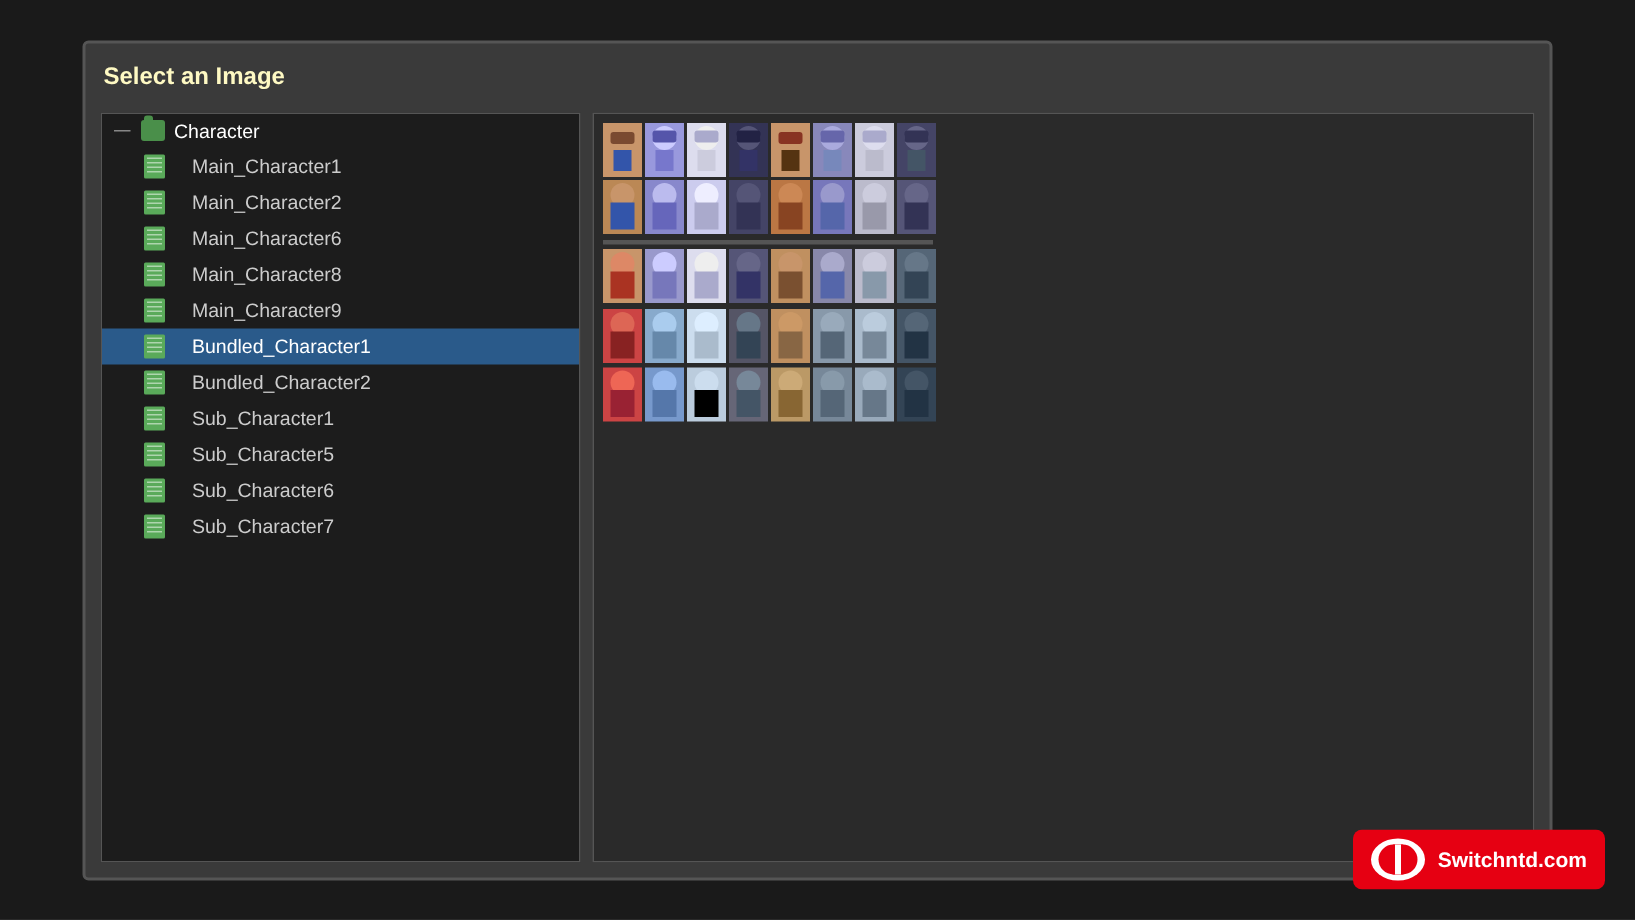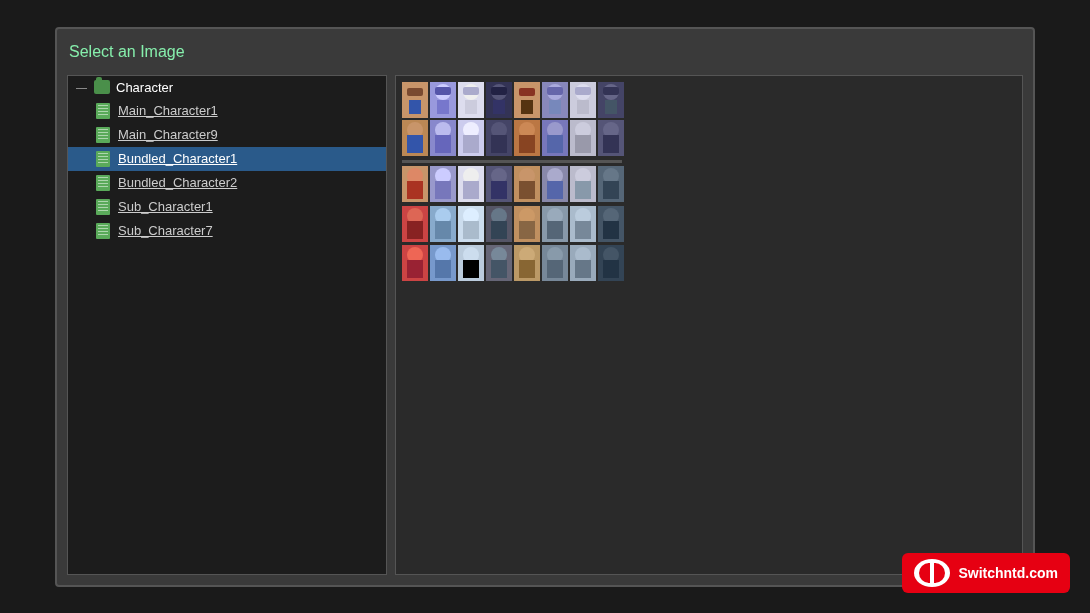--- a/index.html
+++ b/index.html
@@ -19,23 +19,23 @@
       height: 560px;
       background: #3a3a3a;
       border: 2px solid #555;
       border-radius: 4px;
       display: flex;
       flex-direction: column;
       padding: 10px;
     }
 
     .dialog-title {
-      color: #86efac;
+      color: #fef9c3;
       font-size: 16px;
-      font-weight: normal;
+      font-weight: bold;
       margin-bottom: 10px;
       padding: 4px 2px;
     }
 
     .dialog-content {
       display: flex;
       flex: 1;
       gap: 8px;
       overflow: hidden;
     }
@@ -116,26 +116,25 @@
       left: 2px;
       width: 10px;
       height: 1px;
       background: rgba(255,255,255,0.5);
       box-shadow: 0 3px 0 rgba(255,255,255,0.5), 0 6px 0 rgba(255,255,255,0.5), 0 9px 0 rgba(255,255,255,0.5);
     }
 
     .tree-item {
       display: flex;
       align-items: center;
-      gap: 8px;
+      gap: 18px;
       padding: 4px 8px 4px 28px;
       color: #cccccc;
       font-size: 13px;
       cursor: pointer;
-      text-decoration: underline;
     }
 
     .tree-item.selected {
       background: #2a5a8a;
       color: #ffffff;
     }
 
     .preview-panel {
       flex: 1;
       background: #2a2a2a;
@@ -194,33 +193,53 @@
           <span class="folder-icon"></span>
           <span>Character</span>
         </div>
 
         <div class="tree-item">
           <span class="file-icon"></span>
           <span>Main_Character1</span>
         </div>
         <div class="tree-item">
           <span class="file-icon"></span>
+          <span>Main_Character2</span>
+        </div>
+        <div class="tree-item">
+          <span class="file-icon"></span>
+          <span>Main_Character6</span>
+        </div>
+        <div class="tree-item">
+          <span class="file-icon"></span>
+          <span>Main_Character8</span>
+        </div>
+        <div class="tree-item">
+          <span class="file-icon"></span>
           <span>Main_Character9</span>
         </div>
         <div class="tree-item selected">
           <span class="file-icon"></span>
           <span>Bundled_Character1</span>
         </div>
         <div class="tree-item">
           <span class="file-icon"></span>
           <span>Bundled_Character2</span>
         </div>
         <div class="tree-item">
           <span class="file-icon"></span>
           <span>Sub_Character1</span>
+        </div>
+        <div class="tree-item">
+          <span class="file-icon"></span>
+          <span>Sub_Character5</span>
+        </div>
+        <div class="tree-item">
+          <span class="file-icon"></span>
+          <span>Sub_Character6</span>
         </div>
         <div class="tree-item">
           <span class="file-icon"></span>
           <span>Sub_Character7</span>
         </div>
       </div>
     </div>
 
     <div class="preview-panel">
 

